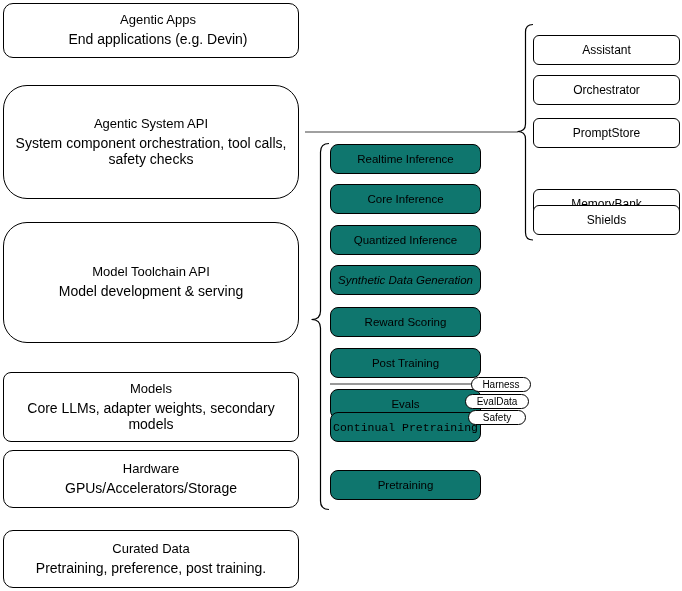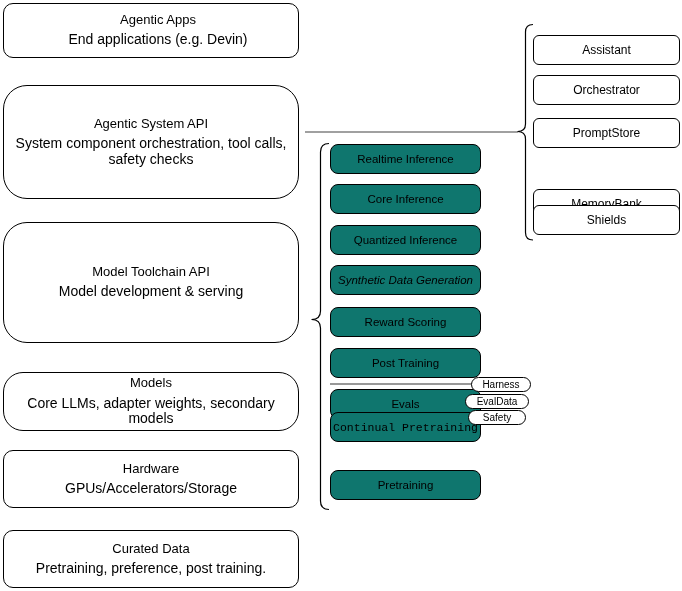--- a/index.html
+++ b/index.html
@@ -56,21 +56,21 @@
   <div class="node" style="top:85px;height:114px;border-radius:24px;">
     <div class="t">Agentic System API</div>
     <div class="s">System component orchestration, tool calls, safety checks</div>
   </div>
 
   <div class="node" style="top:222px;height:121px;border-radius:24px;">
     <div class="t">Model Toolchain API</div>
     <div class="s">Model development &amp; serving</div>
   </div>
 
-  <div class="node" style="top:372px;height:59px;border-radius:20px;">
+  <div class="node" style="top:372px;height:70px;border-radius:8px;">
     <div class="t">Models</div>
     <div class="s">Core LLMs, adapter weights, secondary models</div>
   </div>
 
   <div class="node" style="top:450px;height:58px;border-radius:10px;">
     <div class="t">Hardware</div>
     <div class="s">GPUs/Accelerators/Storage</div>
   </div>
 
   <div class="node" style="top:530px;height:58px;border-radius:10px;">

